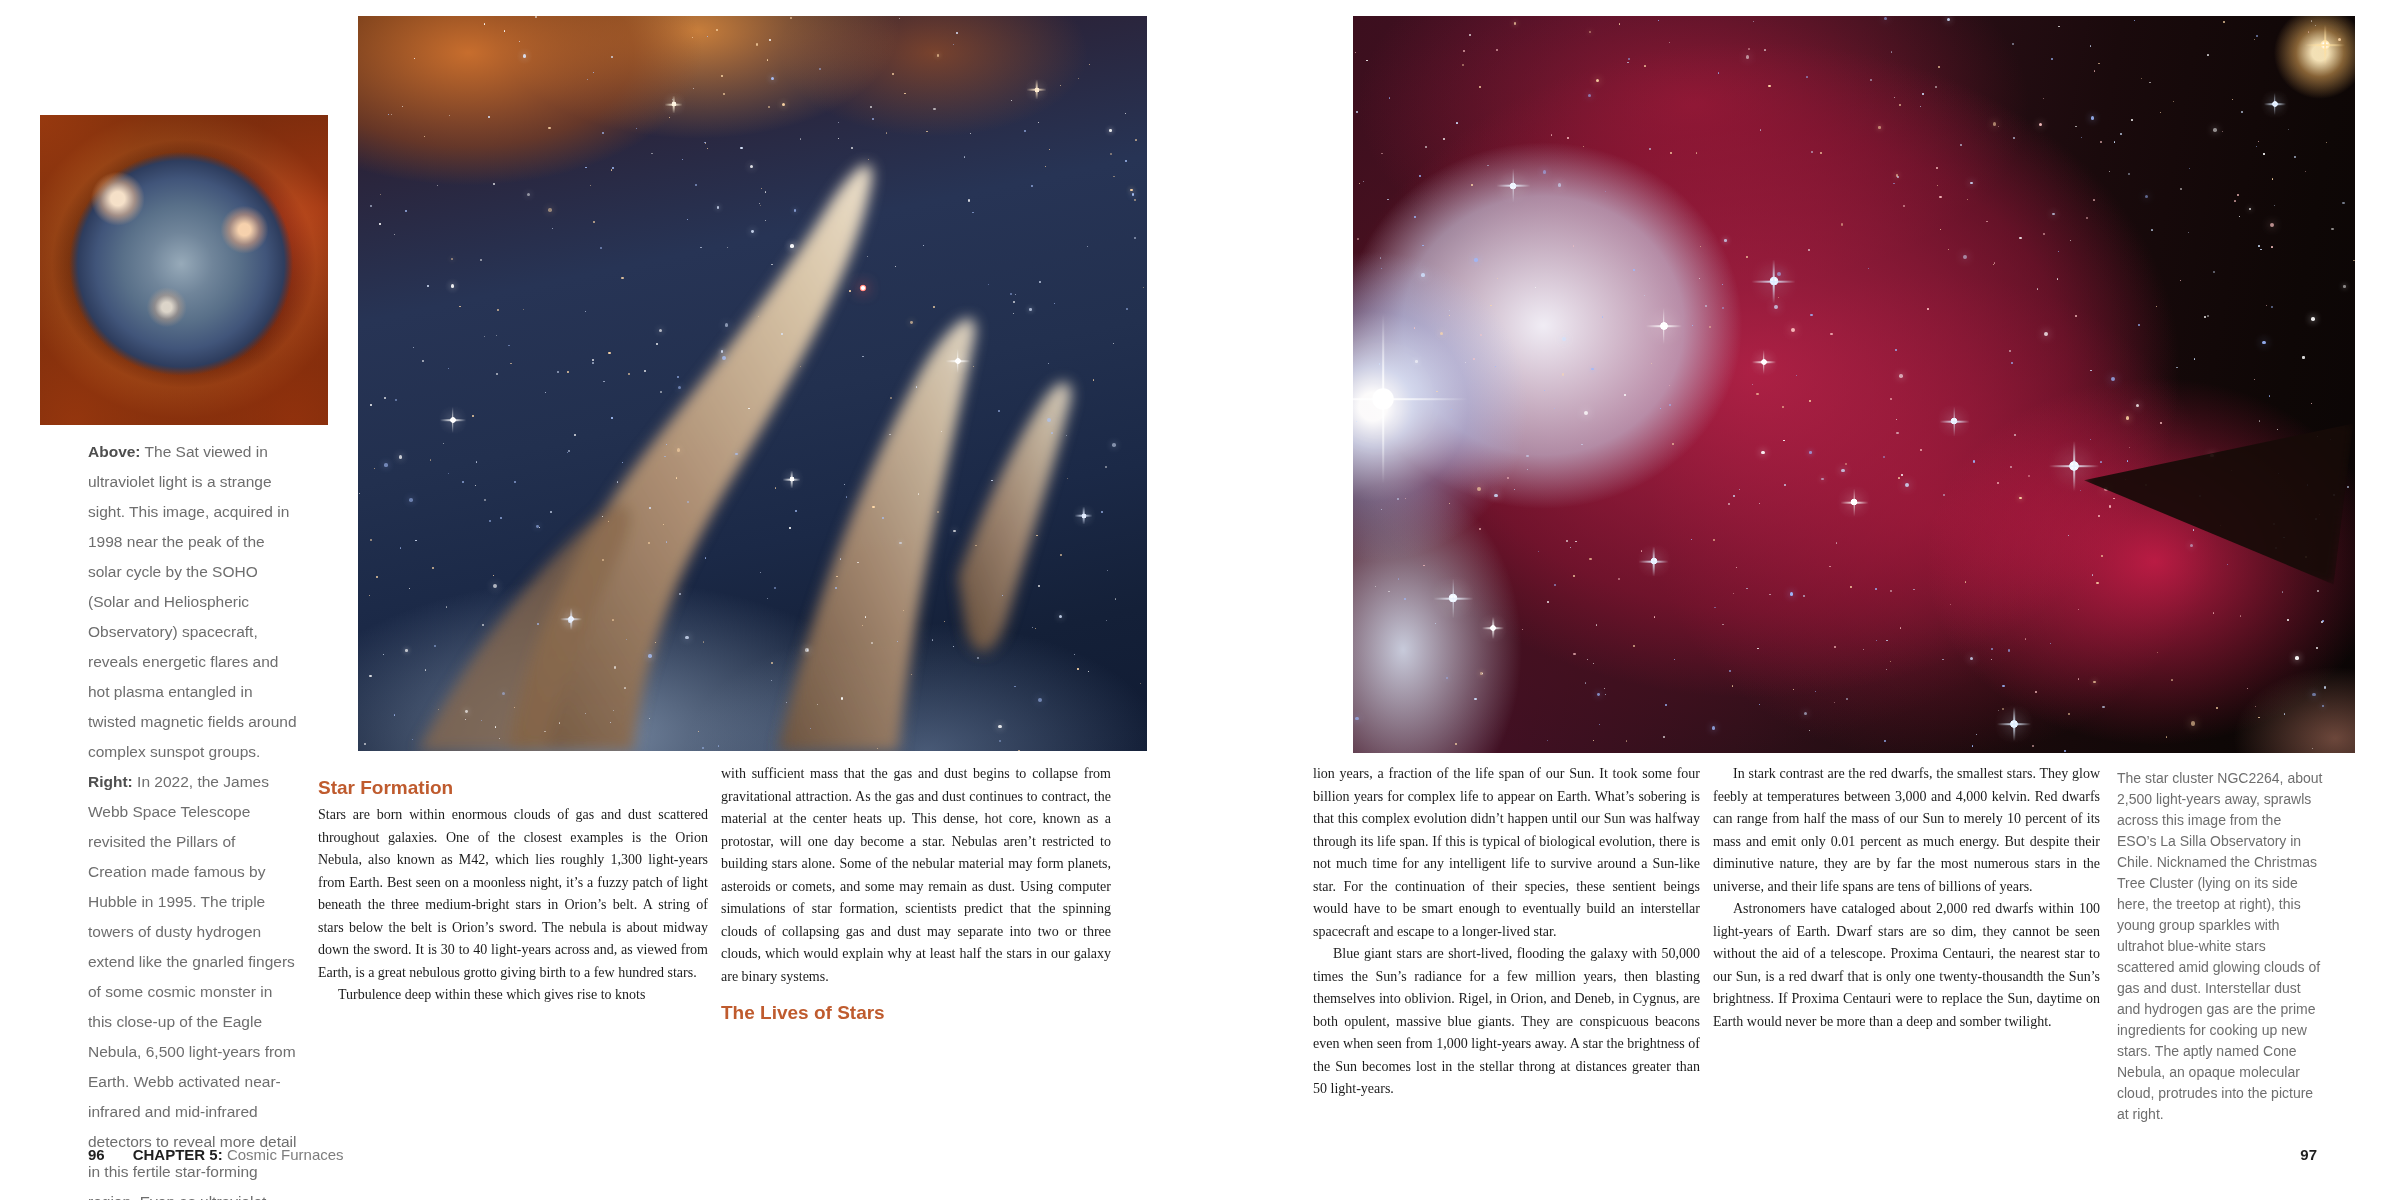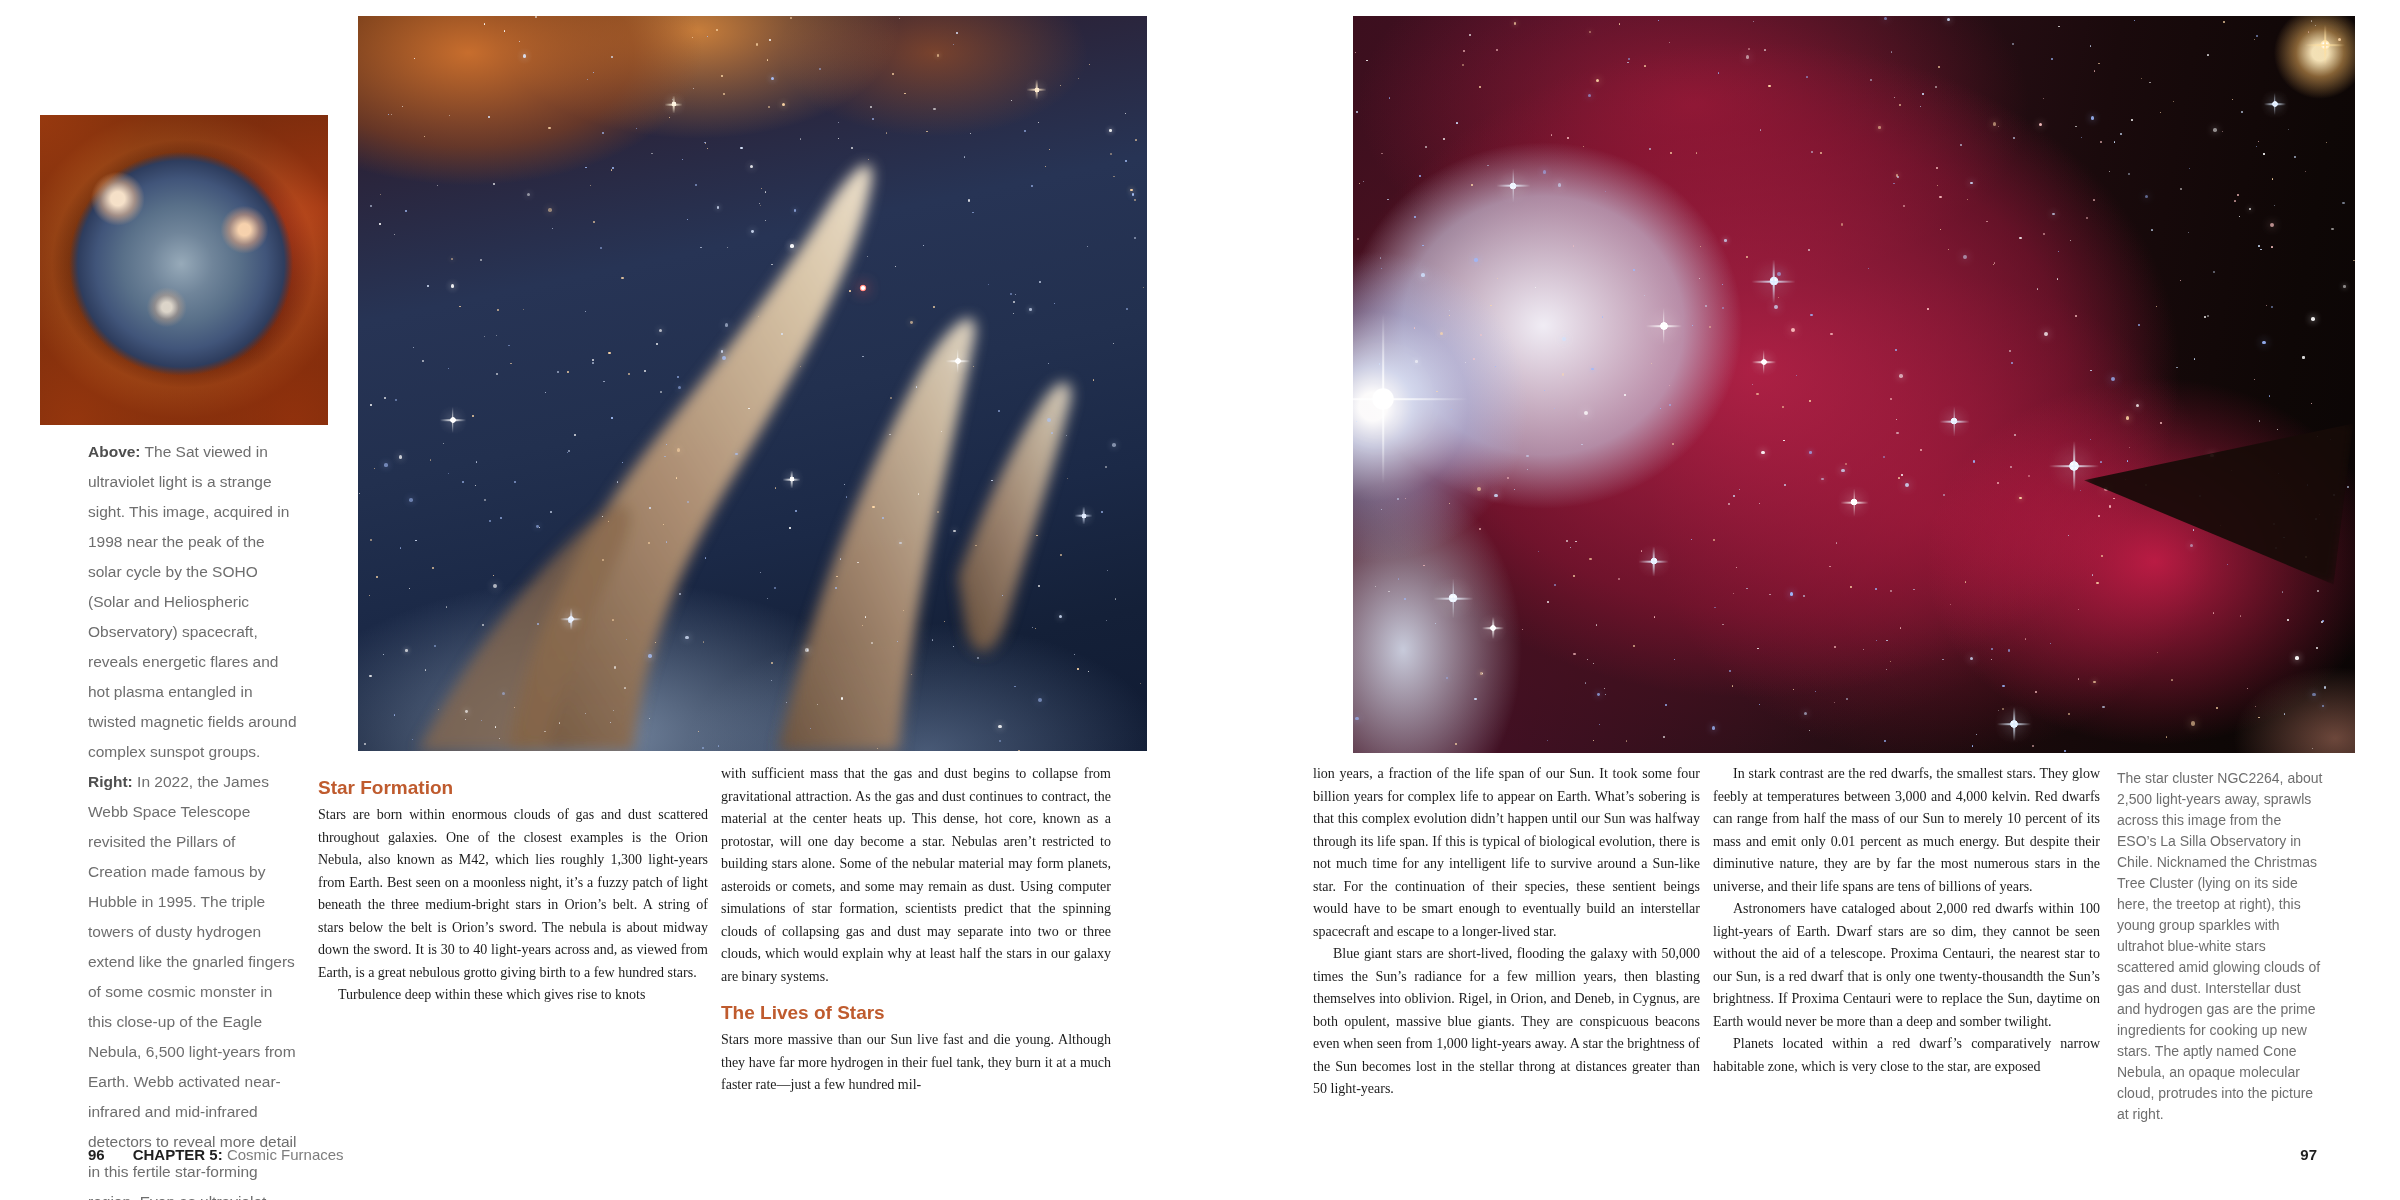--- a/index.html
+++ b/index.html
@@ -477,21 +477,20 @@
   </figure>
 
   <div class="bodycol lp1">
     <h3 class="subhead">Star Formation</h3>
     <p>Stars are born within enormous clouds of gas and dust scattered throughout galaxies. One of the closest examples is the Orion Nebula, also known as M42, which lies roughly 1,300 light-years from Earth. Best seen on a moonless night, it’s a fuzzy patch of light beneath the three medium-bright stars in Orion’s belt. A string of stars below the belt is Orion’s sword. The nebula is about midway down the sword. It is 30 to 40 light-years across and, as viewed from Earth, is a great nebulous grotto giving birth to a few hundred stars.</p>
     <p class="indent">Turbulence deep within these which gives rise to knots</p>
   </div>
   <div class="bodycol lp2">
     <p>with sufficient mass that the gas and dust begins to collapse from gravitational attraction. As the gas and dust continues to contract, the material at the center heats up. This dense, hot core, known as a protostar, will one day become a star. Nebulas aren’t restricted to building stars alone. Some of the nebular material may form planets, asteroids or comets, and some may remain as dust. Using computer simulations of star formation, scientists predict that the spinning clouds of collapsing gas and dust may separate into two or three clouds, which would explain why at least half the stars in our galaxy are binary systems.</p>
     <h3 class="subhead">The Lives of Stars</h3>
-    <p>Stars more massive than our Sun live fast and die young. Although they have far more hydrogen in their fuel tank, they burn it at a much faster rate—just a few hundred mil-</p>
   </div>
 
   <figure class="fig nebula">
     <div class="starfield">
         <i class="star" style="left: 72.07%; top: 14.91%; height: 1.5px; width: 1.5px; background: rgb(255, 255, 255); opacity: 0.67;"></i>
         <i class="star" style="left: 12.11%; top: 32.86%; height: 3.4px; width: 3.4px; background: rgb(157, 185, 255); opacity: 0.82; box-shadow: rgb(157, 185, 255) 0px 0px 7px;"></i>
         <i class="star" style="left: 97.5%; top: 57.4%; height: 1.2px; width: 1.2px; background: rgb(157, 185, 255); opacity: 0.75;"></i>
         <i class="star" style="left: 50.9%; top: 85.85%; height: 1.1px; width: 1.1px; background: rgb(255, 255, 255); opacity: 0.59;"></i>
         <i class="star" style="left: 77.48%; top: 58.42%; height: 0.8px; width: 0.8px; background: rgb(255, 198, 198); opacity: 0.58;"></i>
         <i class="star" style="left: 89.39%; top: 26%; height: 2.5px; width: 2.5px; background: rgb(255, 255, 255); opacity: 0.81; box-shadow: rgb(255, 255, 255) 0px 0px 5px;"></i>
@@ -979,21 +978,20 @@
     <div class="cone"></div>
   </figure>
 
   <div class="bodycol rp1">
     <p>lion years, a fraction of the life span of our Sun. It took some four billion years for complex life to appear on Earth. What’s sobering is that this complex evolution didn’t happen until our Sun was halfway through its life span. If this is typical of biological evolution, there is not much time for any intelligent life to survive around a Sun-like star. For the continuation of their species, these sentient beings would have to be smart enough to eventually build an interstellar spacecraft and escape to a longer-lived star.</p>
     <p class="indent">Blue giant stars are short-lived, flooding the galaxy with 50,000 times the Sun’s radiance for a few million years, then blasting themselves into oblivion. Rigel, in Orion, and Deneb, in Cygnus, are both opulent, massive blue giants. They are conspicuous beacons even when seen from 1,000 light-years away. A star the brightness of the Sun becomes lost in the stellar throng at distances greater than 50 light-years.</p>
   </div>
   <div class="bodycol rp2">
     <p class="indent">In stark contrast are the red dwarfs, the smallest stars. They glow feebly at temperatures between 3,000 and 4,000 kelvin. Red dwarfs can range from half the mass of our Sun to merely 10 percent of its mass and emit only 0.01 percent as much energy. But despite their diminutive nature, they are by far the most numerous stars in the universe, and their life spans are tens of billions of years.</p>
     <p class="indent">Astronomers have cataloged about 2,000 red dwarfs within 100 light-years of Earth. Dwarf stars are so dim, they cannot be seen without the aid of a telescope. Proxima Centauri, the nearest star to our Sun, is a red dwarf that is only one twenty-thousandth the Sun’s brightness. If Proxima Centauri were to replace the Sun, daytime on Earth would never be more than a deep and somber twilight.</p>
-    <p class="indent">Planets located within a red dwarf’s comparatively narrow habitable zone, which is very close to the star, are exposed</p>
   </div>
 
   <aside class="caption right-cap">
     <p>The star cluster NGC2264, about 2,500 light-years away, sprawls across this image from the ESO’s La Silla Observatory in Chile. Nicknamed the Christmas Tree Cluster (lying on its side here, the treetop at right), this young group sparkles with ultrahot blue-white stars scattered amid glowing clouds of gas and dust. Interstellar dust and hydrogen gas are the prime ingredients for cooking up new stars. The aptly named Cone Nebula, an opaque molecular cloud, protrudes into the picture at right.</p>
   </aside>
 
   <div class="folio folio-left">
     <span class="pnum">96</span><span class="chap"><strong>CHAPTER 5:</strong>
     <span class="chap-title">Cosmic Furnaces</span></span>
   </div>

